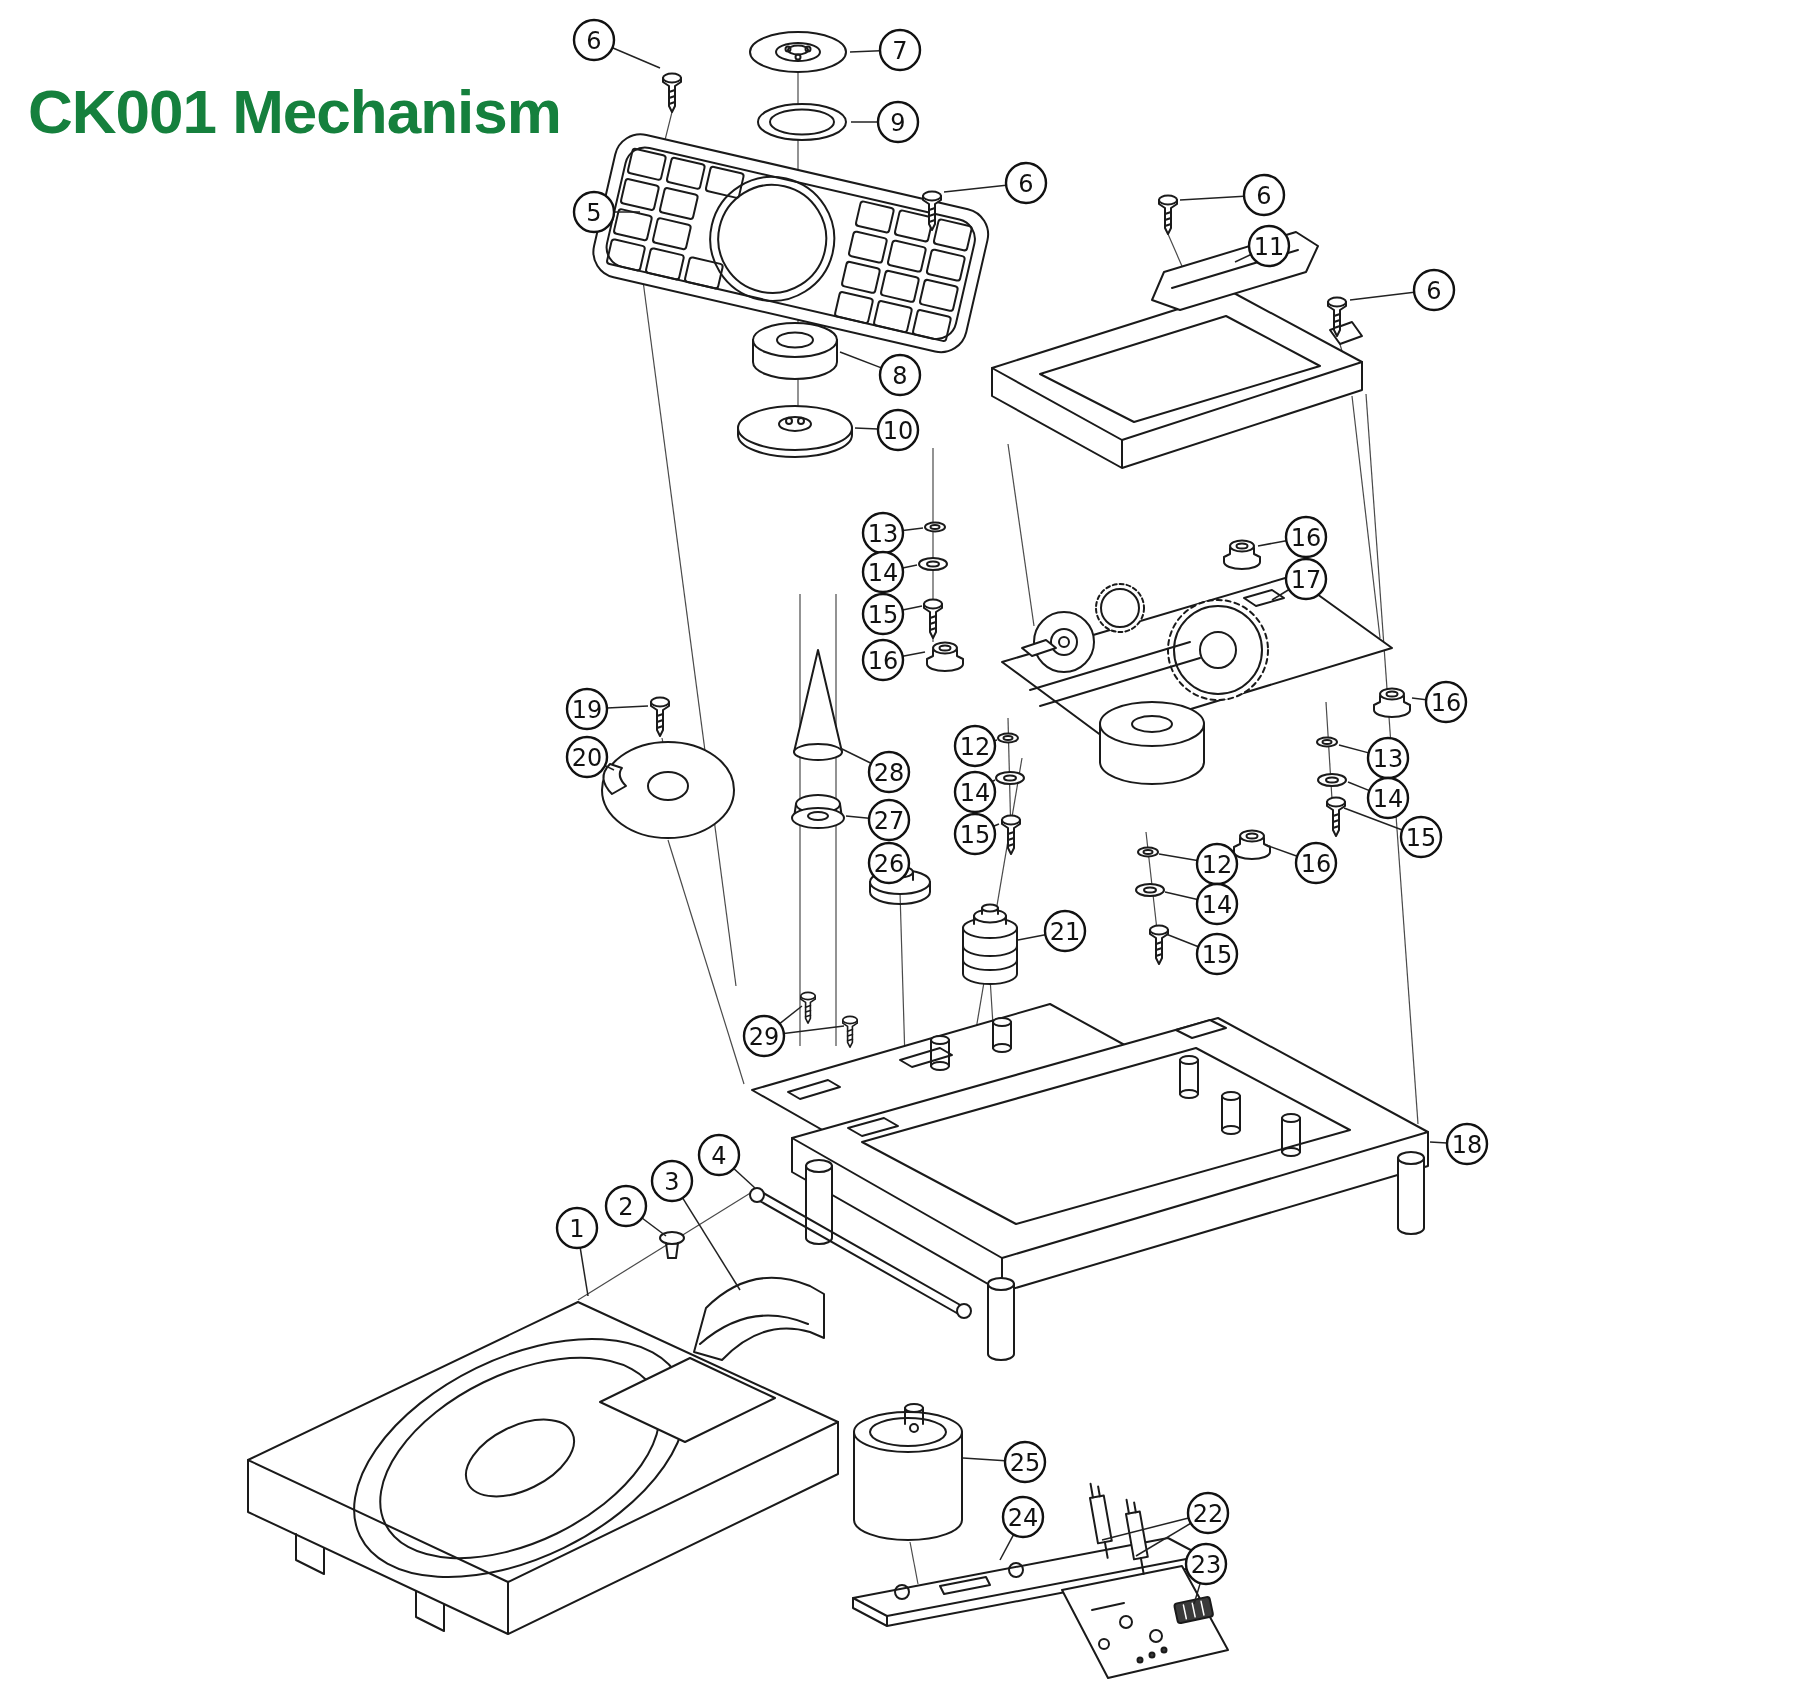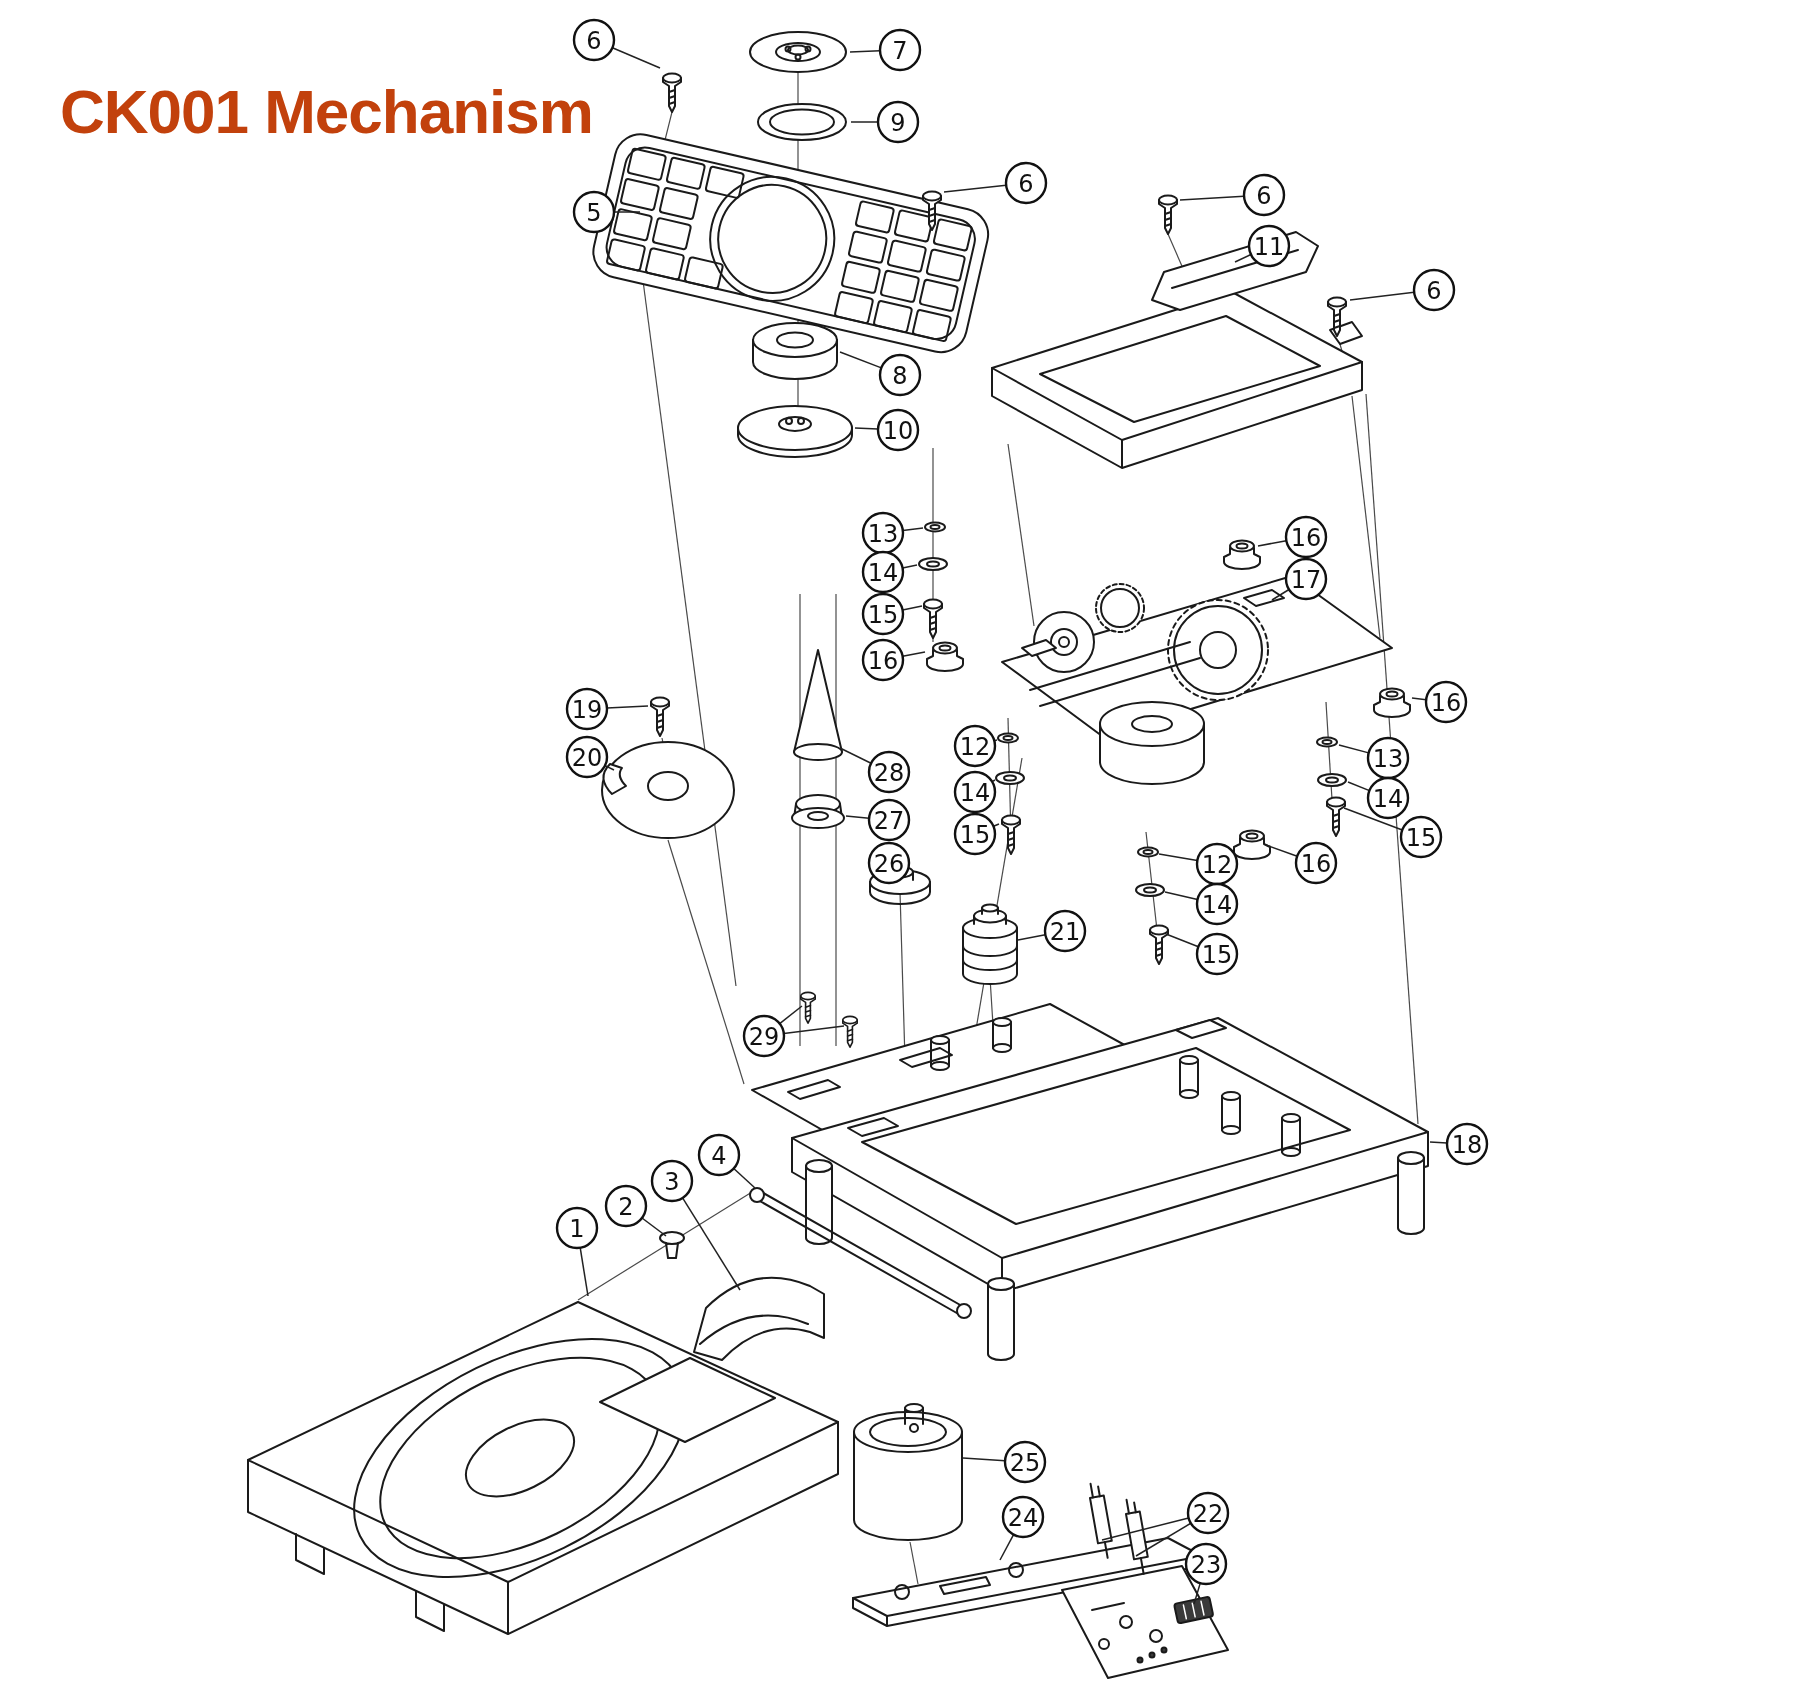--- a/index.html
+++ b/index.html
@@ -1,18 +1,18 @@
 <!DOCTYPE html>
 <html><head>
 <meta charset="utf-8">
 <style>
   * { margin:0; padding:0; box-sizing:border-box; }
   html,body { width:1800px; height:1694px; background:#ffffff; font-family:"Liberation Sans",sans-serif; position:relative; overflow:hidden; }
   .page { position:absolute; inset:0; background:#fff; }
-  .title { position:absolute; left:28px; top:76px; font-size:62px; font-weight:700; color:#c2410c; letter-spacing:-1px;margin-left:32px; }
+  .title { position:absolute; left:28px; top:76px; font-size:62px; font-weight:700; color:#15803d; letter-spacing:-1px; }
   .art { position:absolute; left:0; top:0; width:1800px; height:1694px; }
   .thin line { stroke:#4a4a4a; stroke-width:1.2; fill:none; }
   .ink * { stroke:#1a1a1a; stroke-width:2; fill:none; stroke-linejoin:round; stroke-linecap:round; }
   .ink .f { fill:#ffffff; }
   .ink .fo { fill:#ffffff; stroke:none; }
   .ink .dk { fill:#3a3a3a; }
   .ink .wl { stroke:#ffffff; stroke-width:1.5; }
   .balloon { fill:#ffffff; stroke:#111111; stroke-width:2.4; }
   .balloon-label { font-family:"DejaVu Sans",sans-serif; font-size:24px; fill:#111111; text-anchor:middle; dominant-baseline:central; stroke:none; }
   .leader { stroke:#222222; stroke-width:1.5; }

